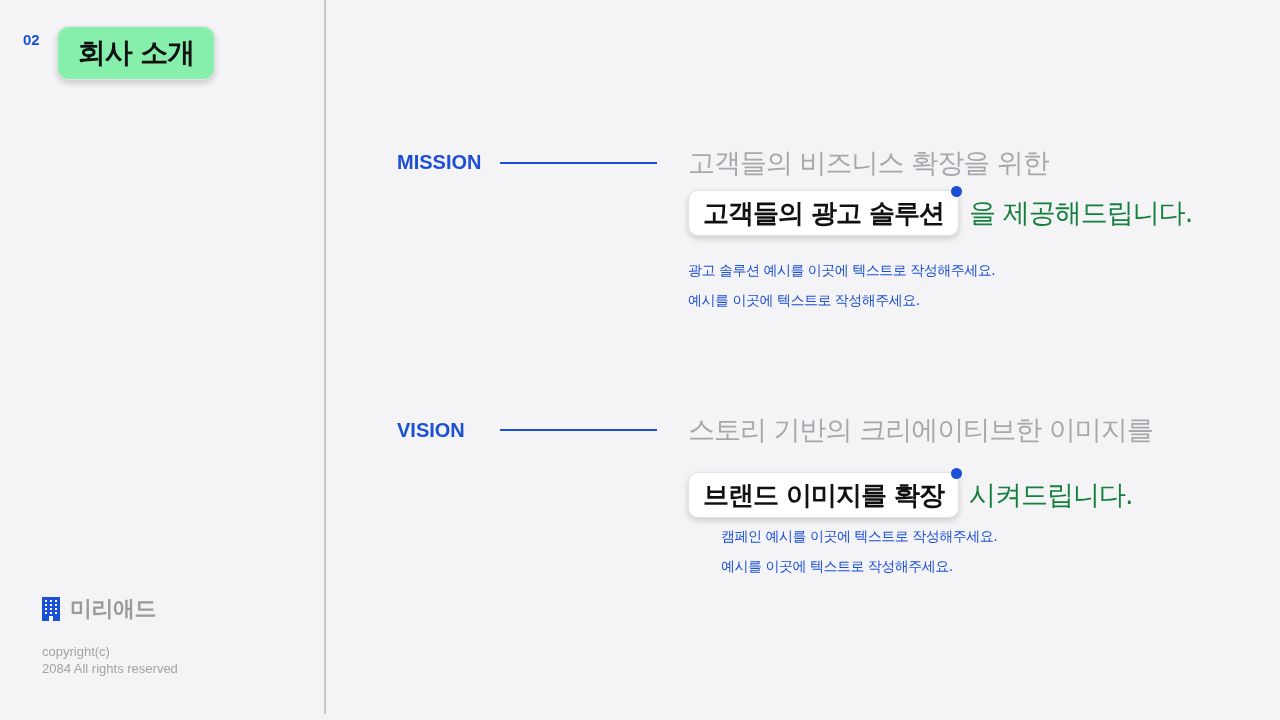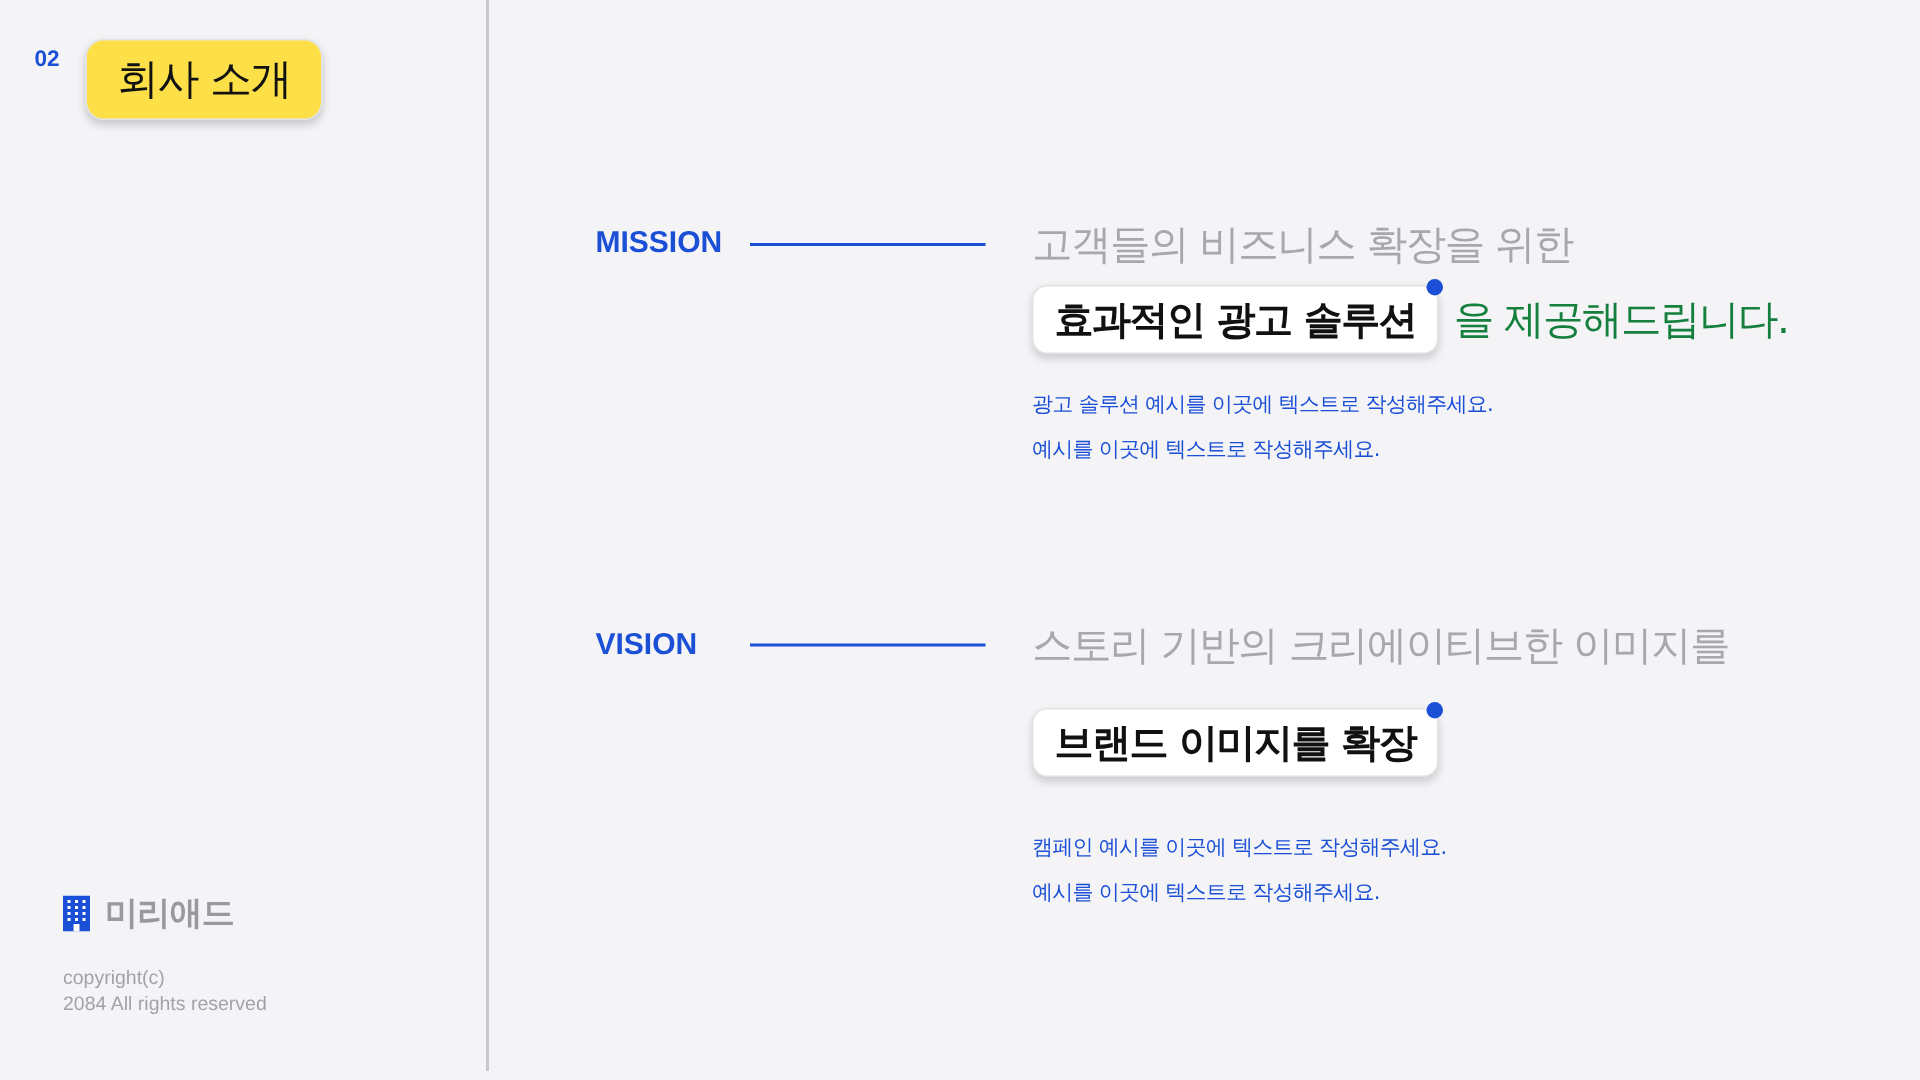--- a/index.html
+++ b/index.html
@@ -13,25 +13,25 @@
       position: absolute; left: 324px; top: 0; width: 2px; height: 714px;
       background: #c9c8cc;
     }
     .page-num {
       position: absolute; left: 23px; top: 31px;
       font-size: 15px; font-weight: bold; color: #1a4fd6;
       font-family: "Liberation Sans", sans-serif;
     }
     .title-chip {
       position: absolute; left: 57px; top: 26px; width: 158px; height: 54px;
-      background: #fde047; border-radius: 12px;
+      background: #86efac; border-radius: 12px;
       box-shadow: 0 3px 6px rgba(0,0,0,0.18);
       border: 1px solid #e4e4e6;
       display: flex; align-items: center; justify-content: center;
-      font-size: 28px; font-weight: normal; color: #111;
+      font-size: 28px; font-weight: bold; color: #111;
       box-sizing: border-box; letter-spacing: -1px;
     }
     .brand {
       position: absolute; left: 42px; top: 594px;
       display: flex; align-items: center; gap: 10px;
     }
     .brand-icon { width: 18px; height: 24px; }
     .brand-name { font-size: 22px; font-weight: bold; color: #9a9a9e; letter-spacing: -0.5px; }
     .copyright {
       position: absolute; left: 42px; top: 643px;
@@ -77,40 +77,41 @@
 <div class="divider-v"></div>
 
 <div class="page-num">02</div>
 <div class="title-chip">회사 소개</div>
 
 <div class="section-label" style="left:397px; top:151px;">MISSION</div>
 <div class="section-line" style="top:162px;"></div>
 <div class="headline" style="top:145px;">고객들의 비즈니스 확장을 위한</div>
 <div class="highlight-row" style="top:190px;">
   <div class="highlight-chip">
-    <span>효과적인 광고 솔루션</span>
+    <span>고객들의 광고 솔루션</span>
     <span class="chip-dot"></span>
   </div>
   <span class="highlight-tail">을 제공해드립니다.</span>
 </div>
 <div class="desc" style="top:255px;">
   <div>광고 솔루션 예시를 이곳에 텍스트로 작성해주세요.</div>
   <div>예시를 이곳에 텍스트로 작성해주세요.</div>
 </div>
 
 <div class="section-label" style="left:397px; top:419px;">VISION</div>
 <div class="section-line" style="top:429px;"></div>
 <div class="headline" style="top:412px;">스토리 기반의 크리에이티브한 이미지를</div>
 <div class="highlight-row" style="top:472px;">
   <div class="highlight-chip">
     <span>브랜드 이미지를 확장</span>
     <span class="chip-dot"></span>
   </div>
+  <span class="highlight-tail">시켜드립니다.</span>
 </div>
-<div class="desc" style="top:550px;">
+<div class="desc" style="top:521px;margin-left:33px;">
   <div>캠페인 예시를 이곳에 텍스트로 작성해주세요.</div>
   <div>예시를 이곳에 텍스트로 작성해주세요.</div>
 </div>
 
 <div class="brand">
   <svg class="brand-icon" viewBox="0 0 18 24">
     <rect x="0" y="0" width="18" height="24" fill="#1a4fd6"></rect>
     <g fill="#ffffff">
       <rect x="3" y="3" width="2" height="2"></rect>
         <rect x="8" y="3" width="2" height="2"></rect>

